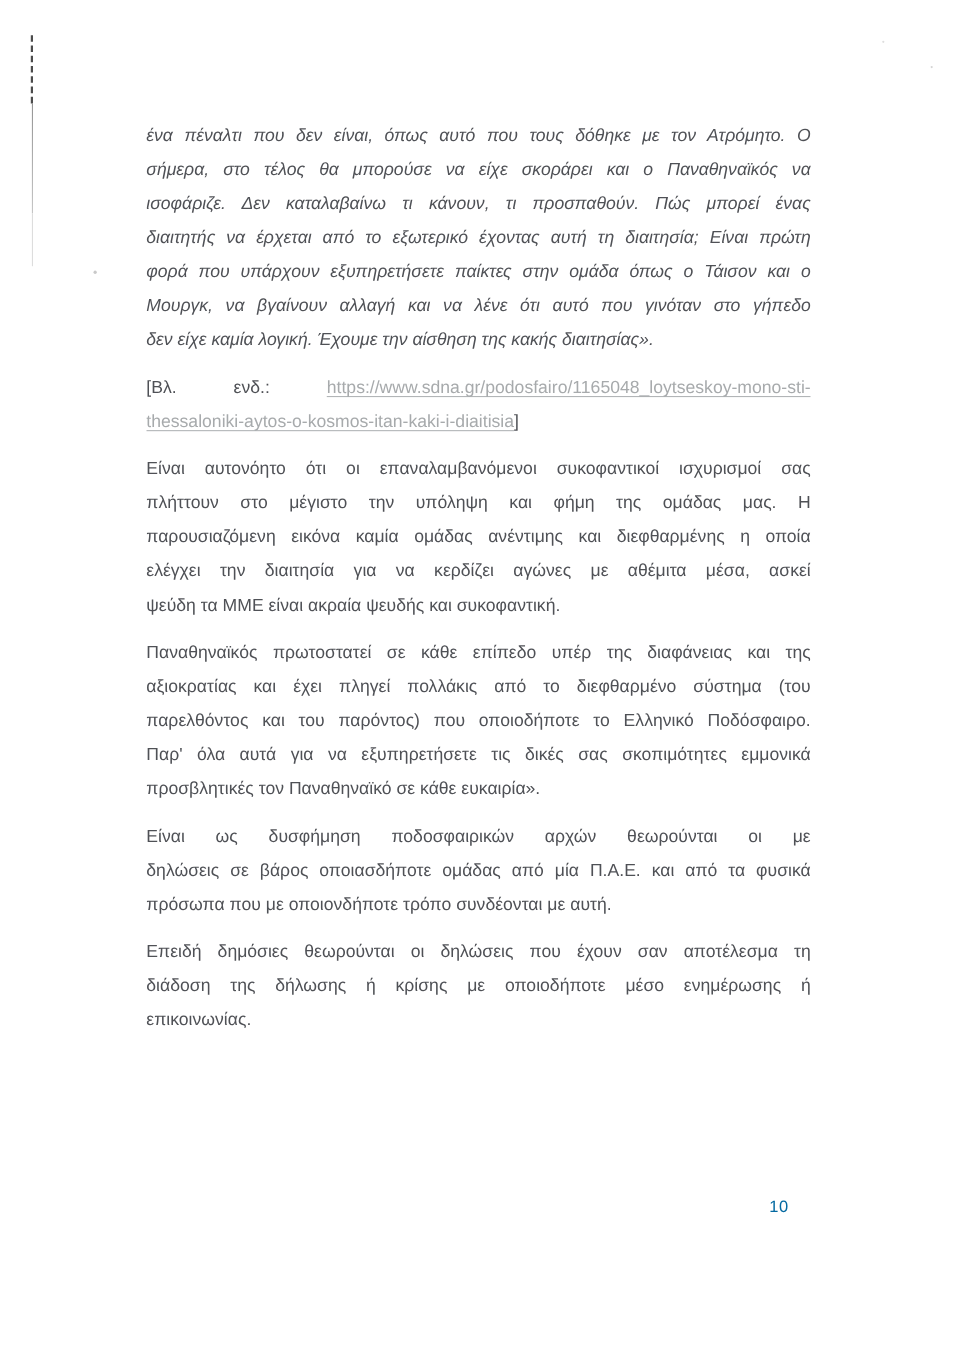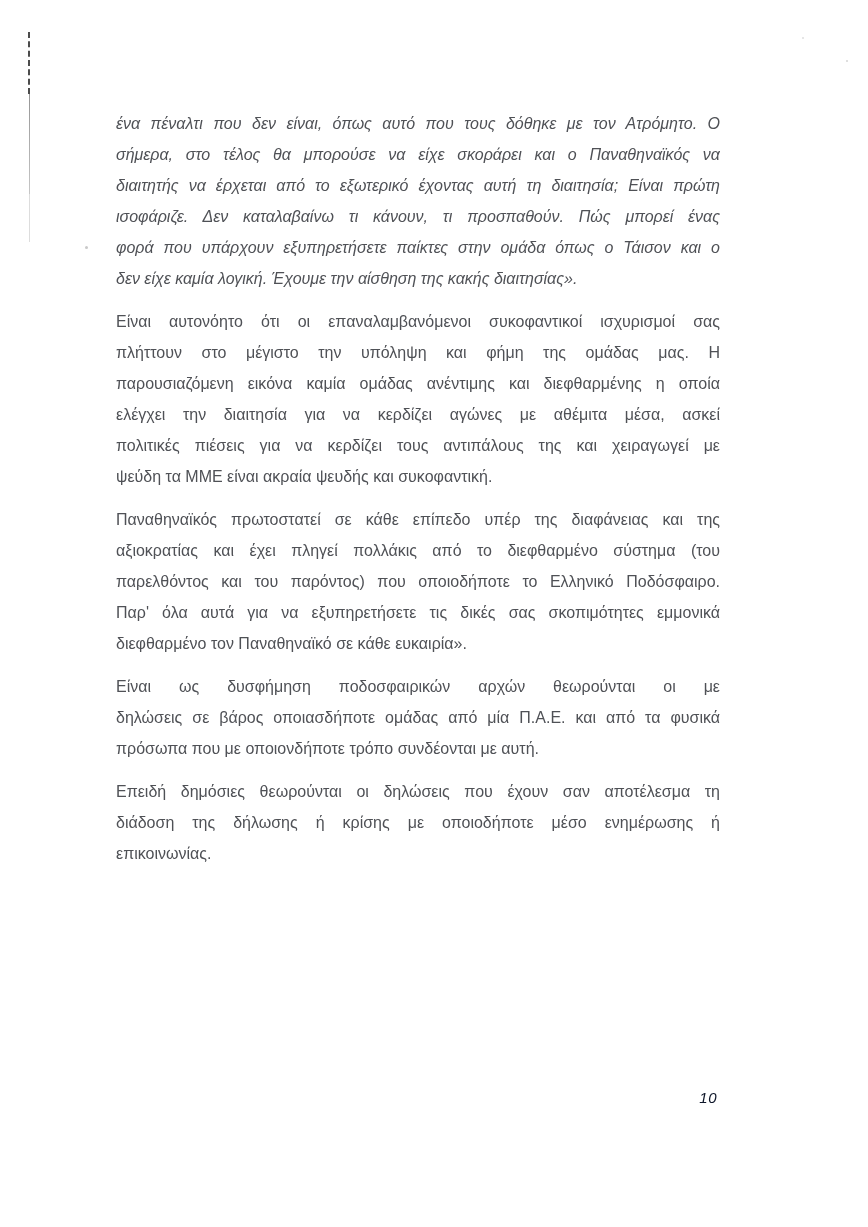--- a/index.html
+++ b/index.html
@@ -10,21 +10,21 @@
   .scan {
     position: relative;
     width: 868px;
     height: 1227px;
     background: #ffffff;
     font-family: "Liberation Sans", "DejaVu Sans", sans-serif;
     overflow: hidden;
   }
   .content {
     position: absolute;
-    left: 116px;
+    left: 133px;
     top: 108px;
     width: 604px;
     color: #4f5156;
     font-size: 16px;
     line-height: 31px;
   }
   .para {
     margin: 0 0 12px 0;
   }
   .line {
@@ -49,22 +49,21 @@
     color: #4f5156;
   }
   .page-number {
     position: absolute;
     left: 133px;
     top: 1089px;
     width: 584px;
     text-align: right;
     font-size: 15px;
     letter-spacing: 0.5px;
-    color: #0f172a;
-    font-style: italic;
+    color: #0369a1;
   }
   
   .artifact-dash {
     position: absolute;
     left: 28px;
     top: 32px;
     height: 62px;
     width: 0;
     border-left: 2.5px dashed #4c4c4c;
   }
@@ -105,42 +104,51 @@
   <div class="artifact-fade2"></div>
   <div class="speck s1"></div>
   <div class="speck s2"></div>
   <div class="speck s3"></div>
 
   <div class="content">
 
     <div class="para quote">
       <div class="line">ένα πέναλτι που δεν είναι, όπως αυτό που τους δόθηκε με τον Ατρόμητο. Ο</div>
       <div class="line">σήμερα, στο τέλος θα μπορούσε να είχε σκοράρει και ο Παναθηναϊκός να</div>
+      <div class="line">ισοφάριζε. Δεν καταλαβαίνω τι κάνουν, τι προσπαθούν. Πώς μπορεί ένας</div>
       <div class="line">διαιτητής να έρχεται από το εξωτερικό έχοντας αυτή τη διαιτησία; Είναι πρώτη</div>
-      <div class="line">ισοφάριζε. Δεν καταλαβαίνω τι κάνουν, τι προσπαθούν. Πώς μπορεί ένας</div>
       <div class="line">φορά που υπάρχουν εξυπηρετήσετε παίκτες στην ομάδα όπως ο Τάισον και ο</div>
+      <div class="line">Μουργκ, να βγαίνουν αλλαγή και να λένε ότι αυτό που γινόταν στο γήπεδο</div>
       <div class="line last">δεν είχε καμία λογική. Έχουμε την αίσθηση της κακής διαιτησίας».</div>
     </div>
 
+    <div class="para ref">
+      <div class="line">
+        <span class="dark">[Βλ. ενδ.:</span>
+        <span class="link">https://www.sdna.gr/podosfairo/1165048_loytseskoy-mono-sti-</span>
+      </div>
+      <div class="line last">
+        <span class="link">thessaloniki-aytos-o-kosmos-itan-kaki-i-diaitisia</span><span class="dark">]</span>
+      </div>
+    </div>
 
     <div class="para">
       <div class="line">Είναι αυτονόητο ότι οι επαναλαμβανόμενοι συκοφαντικοί ισχυρισμοί σας</div>
       <div class="line">πλήττουν στο μέγιστο την υπόληψη και φήμη της ομάδας μας. Η</div>
       <div class="line">παρουσιαζόμενη εικόνα καμία ομάδας ανέντιμης και διεφθαρμένης η οποία</div>
       <div class="line">ελέγχει την διαιτησία για να κερδίζει αγώνες με αθέμιτα μέσα, ασκεί</div>
-      <div class="line">πολιτικές πιέσεις για να κερδίζει τους αντιπάλους της και χειραγωγεί με</div>
       <div class="line last">ψεύδη τα ΜΜΕ είναι ακραία ψευδής και συκοφαντική.</div>
     </div>
 
     <div class="para">
       <div class="line">Παναθηναϊκός πρωτοστατεί σε κάθε επίπεδο υπέρ της διαφάνειας και της</div>
       <div class="line">αξιοκρατίας και έχει πληγεί πολλάκις από το διεφθαρμένο σύστημα (του</div>
       <div class="line">παρελθόντος και του παρόντος) που οποιοδήποτε το Ελληνικό Ποδόσφαιρο.</div>
       <div class="line">Παρ' όλα αυτά για να εξυπηρετήσετε τις δικές σας σκοπιμότητες εμμονικά</div>
-      <div class="line last">διεφθαρμένο τον Παναθηναϊκό σε κάθε ευκαιρία».</div>
+      <div class="line last">προσβλητικές τον Παναθηναϊκό σε κάθε ευκαιρία».</div>
     </div>
 
     <div class="para">
       <div class="line">Είναι ως δυσφήμηση ποδοσφαιρικών αρχών θεωρούνται οι με</div>
       <div class="line">δηλώσεις σε βάρος οποιασδήποτε ομάδας από μία Π.Α.Ε. και από τα φυσικά</div>
       <div class="line last">πρόσωπα που με οποιονδήποτε τρόπο συνδέονται με αυτή.</div>
     </div>
 
     <div class="para">
       <div class="line">Επειδή δημόσιες θεωρούνται οι δηλώσεις που έχουν σαν αποτέλεσμα τη</div>

